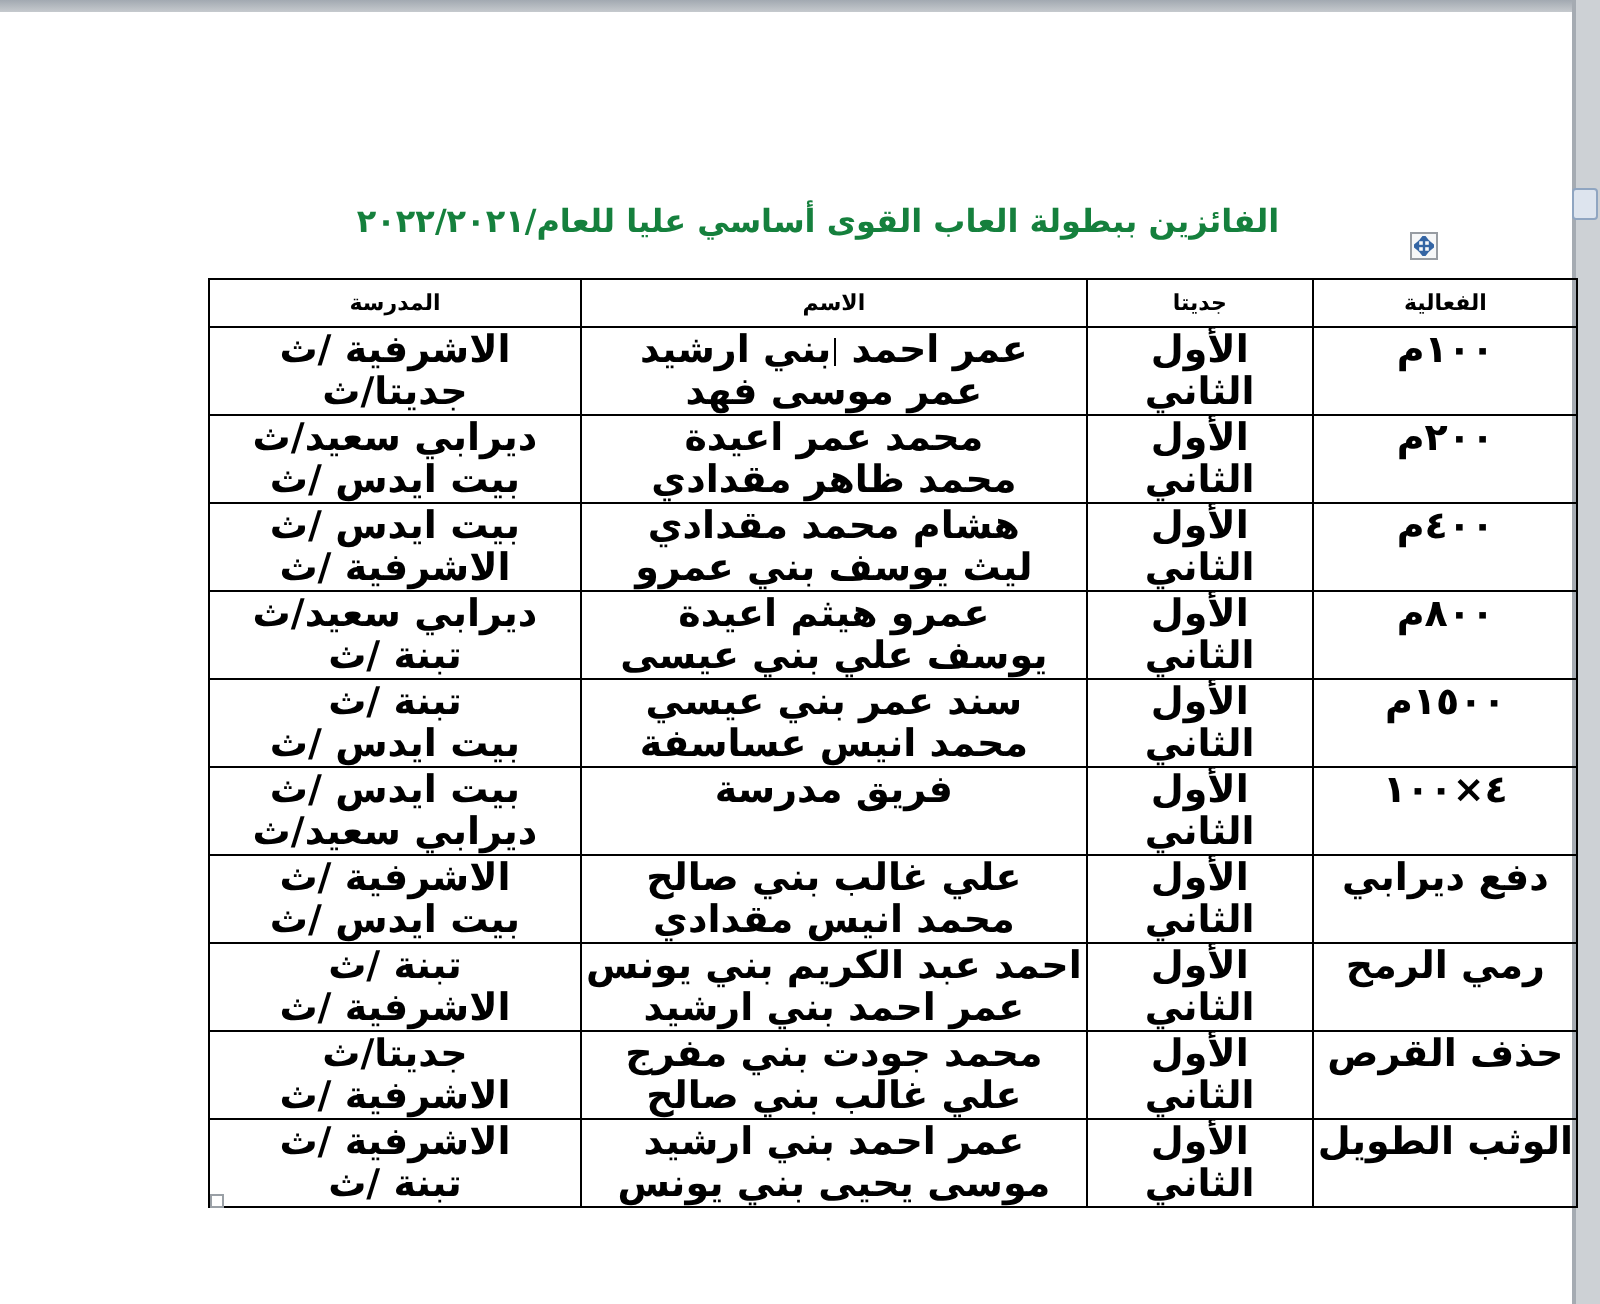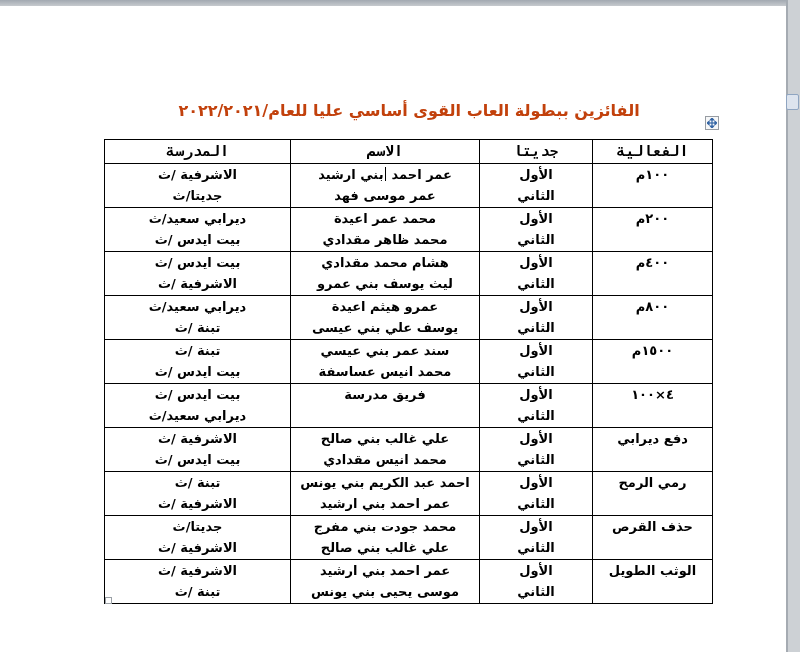--- a/index.html
+++ b/index.html
@@ -27,40 +27,40 @@
   .scroll-thumb{
     position:absolute;left:786px;top:94px;width:13px;height:16px;
     background:#dde4ee;border:1px solid #8fa5c1;border-radius:2px;
     box-sizing:border-box;
   }
 
   
   .doc-title{
     position:absolute;left:104px;top:101px;width:610px;
     direction:rtl;text-align:center;
-    font-size:16px;font-weight:bold;color:#c2410c;
+    font-size:16px;font-weight:bold;color:#15803d;
     white-space:nowrap;
   }
 
   
   .tbl-wrap{position:absolute;left:104px;top:139px;}
   table.results{
     direction:rtl;border-collapse:collapse;table-layout:fixed;
     font-weight:bold;color:#000;
   }
   table.results th,table.results td{
     border:1px solid #000;
     text-align:center;vertical-align:top;
     padding:1px 2px 0 2px;
     overflow:hidden;
   }
   table.results th{
-    height:23px;font-size:15px;vertical-align:middle;padding:0;font-family:Liberation Mono, monospace;
-  }
-  table.results td{height:42px;font-size:13px;line-height:20.5px;}
+    height:23px;font-size:11px;vertical-align:middle;padding:0;
+  }
+  table.results td{height:42px;font-size:19px;line-height:20.5px;}
   .cell-line{white-space:nowrap;}
   .sq{
     text-decoration-style:wavy;
     text-decoration-color:#e23b2e;
     text-decoration-thickness:1px;
     text-underline-offset:3px;
     text-decoration-skip-ink:none;
   }
   .caret{
     display:inline-block;width:1.5px;height:14px;

